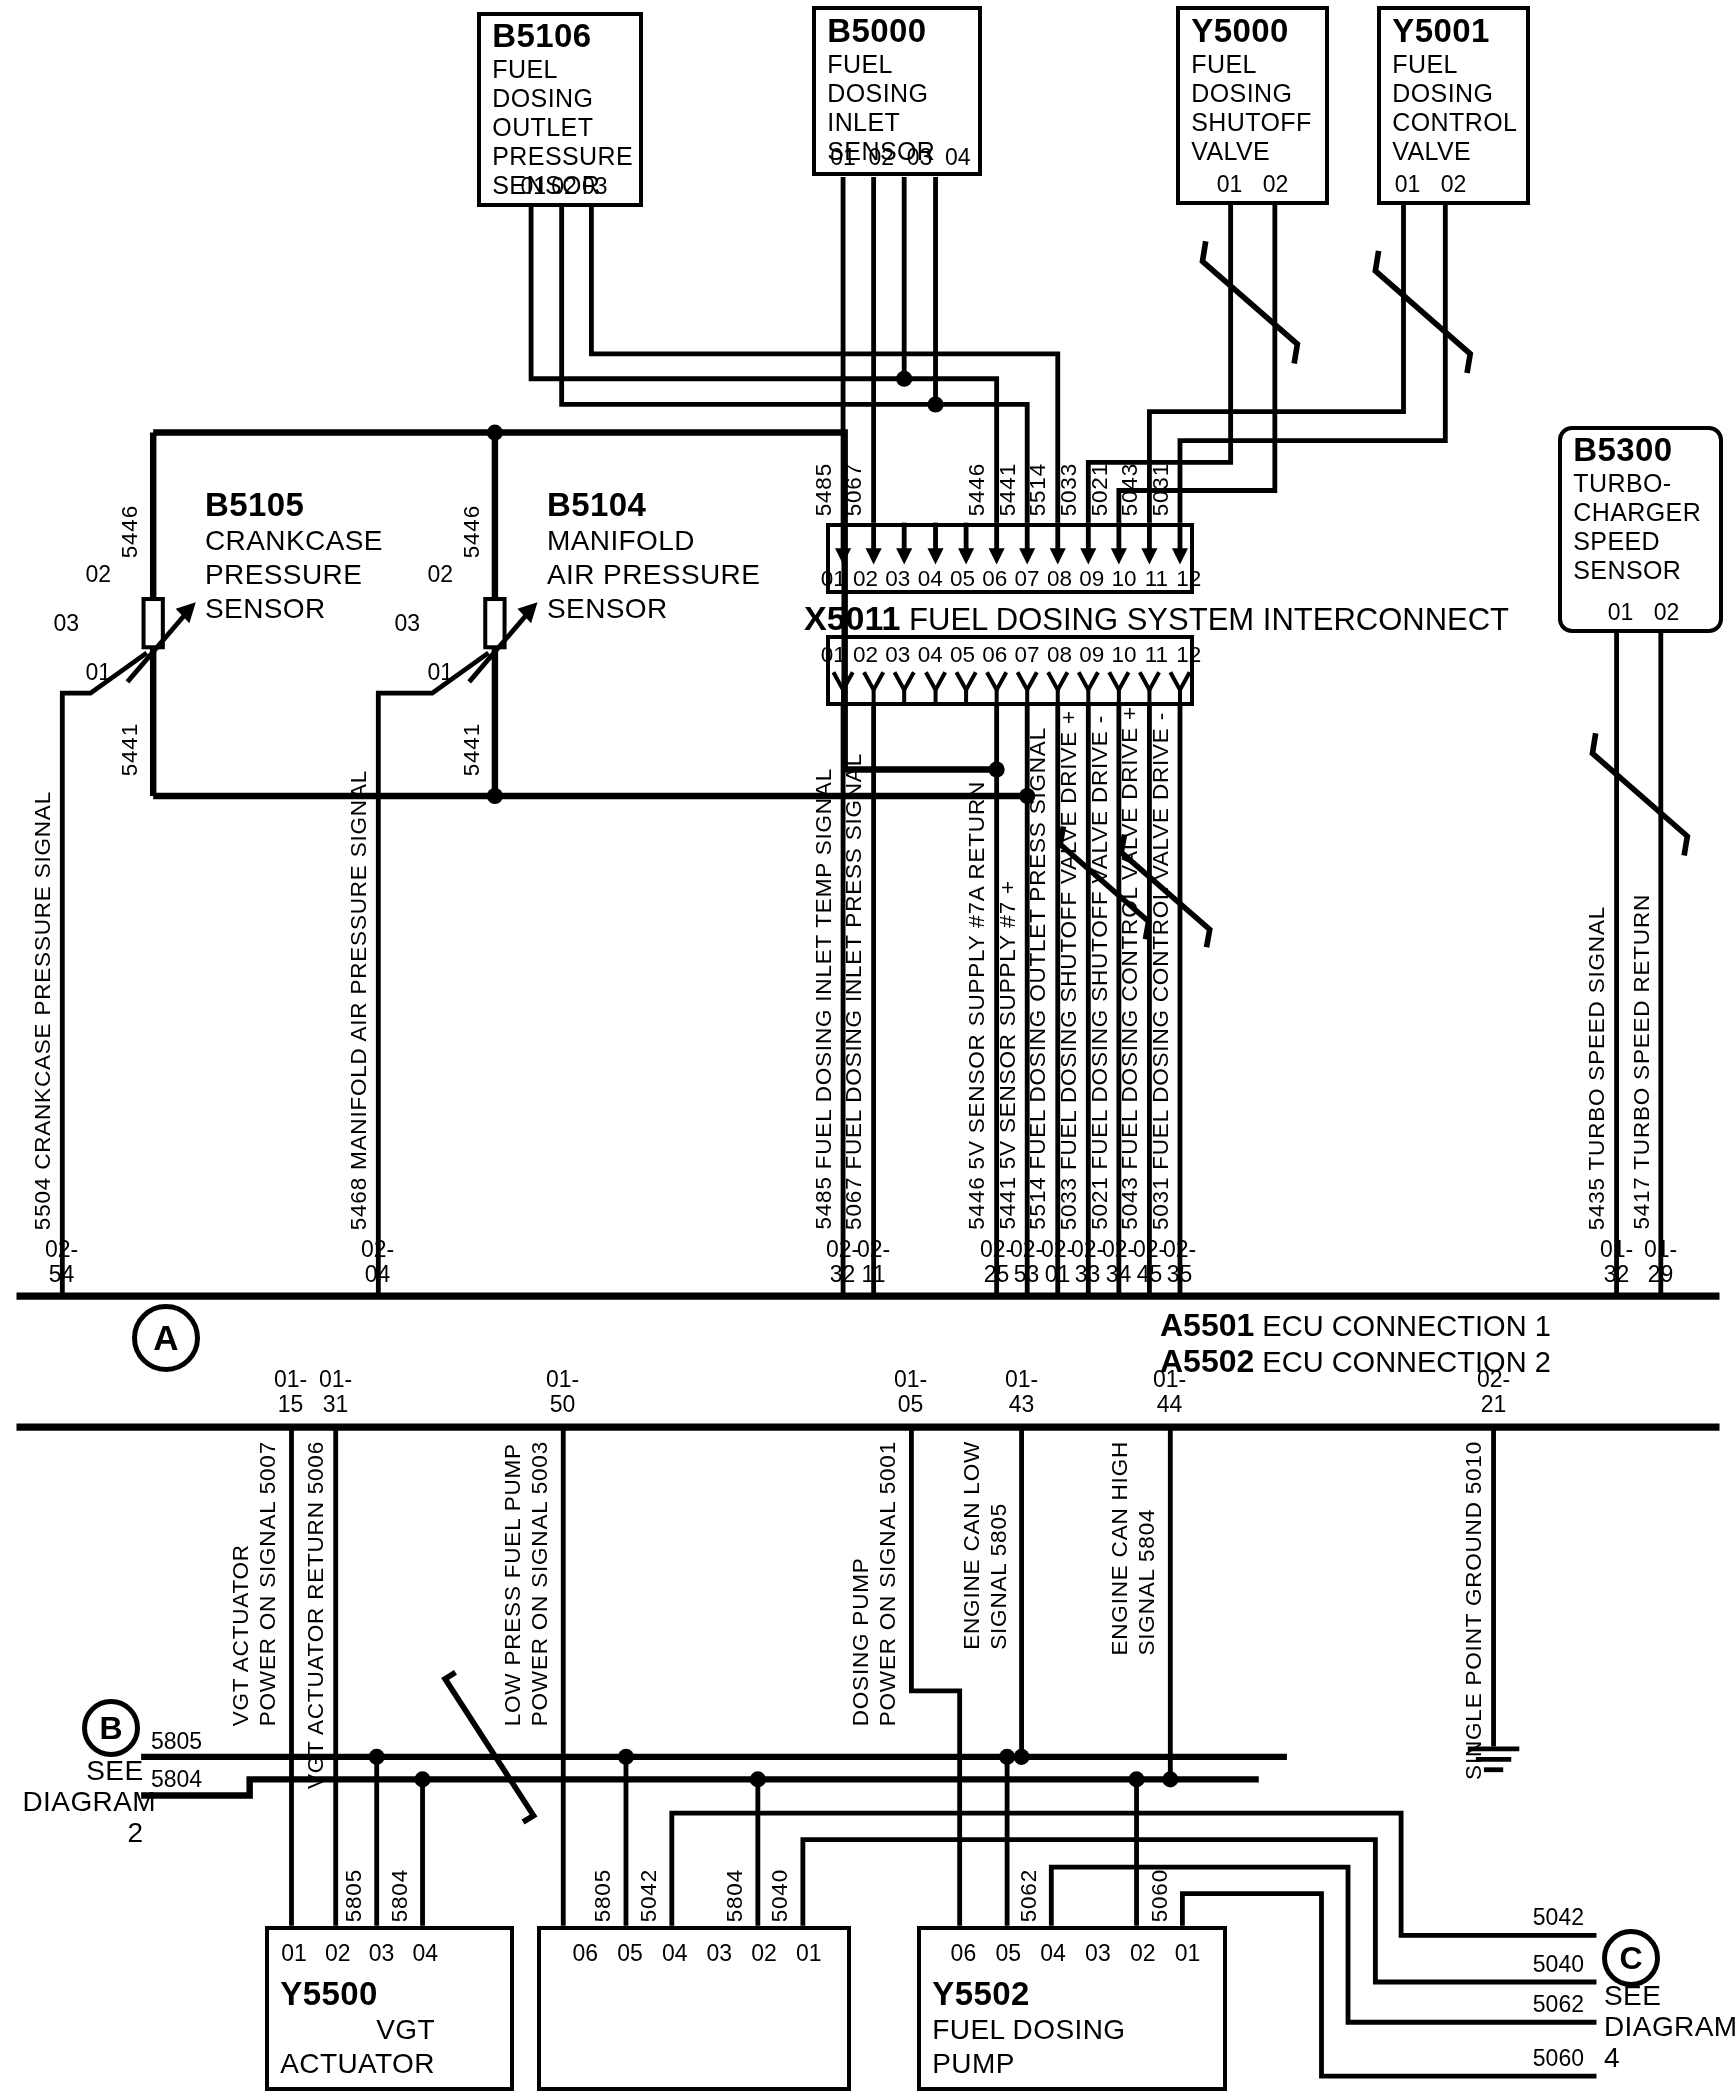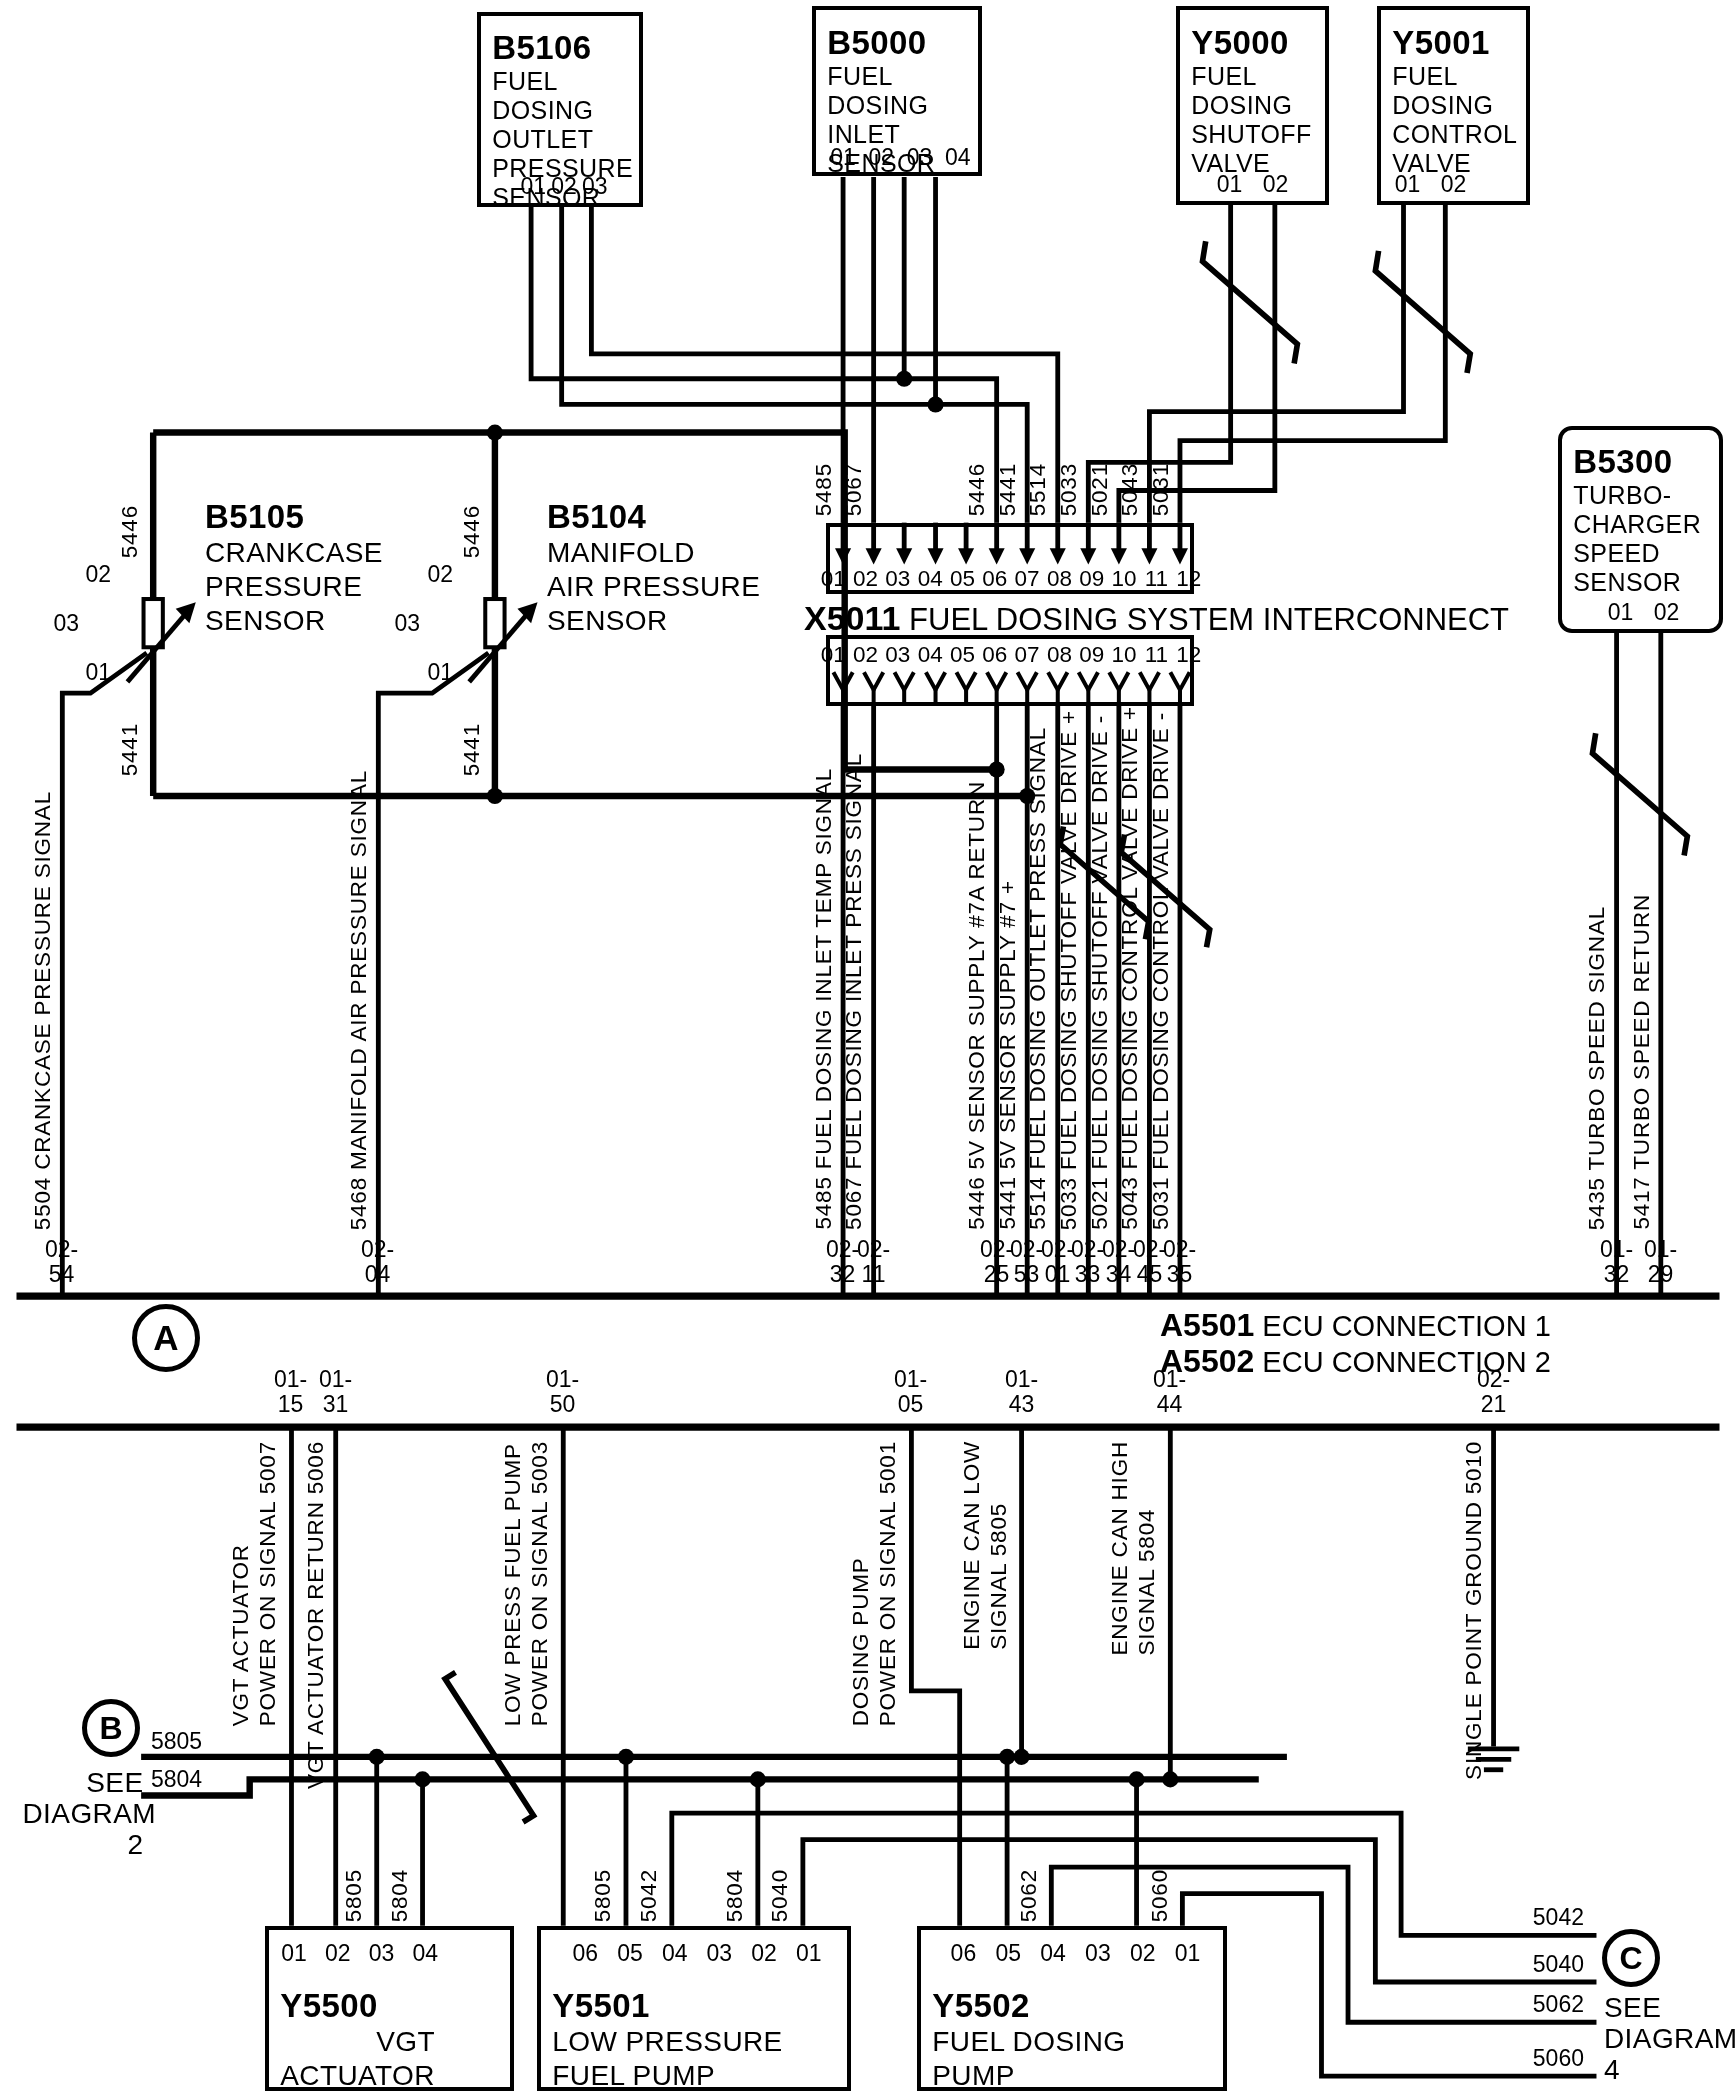--- a/index.html
+++ b/index.html
@@ -1,20 +1,20 @@
 <!DOCTYPE html>
 <html style="font-size:13px"><head>
 <meta charset="utf-8">
 <style>
   html,body{margin:0;padding:0;background:#fff;}
   .page{position:relative;width:1736px;height:2097px;background:#fff;overflow:hidden;
         font-family:"Liberation Sans",sans-serif;color:#000;}
   svg.wires{position:absolute;left:0;top:0;}
   .box{position:absolute;border:4.8px solid #000;box-sizing:border-box;background:transparent;}
-  .btxt{position:absolute;font-size:28px;line-height:34px;letter-spacing:0.4px;white-space:pre-line;margin-top:12px;}
+  .btxt{position:absolute;font-size:28px;line-height:34px;letter-spacing:0.4px;white-space:pre-line;}
   .btxt b, .code{font-weight:bold;font-size:33px;}
   .pinrow{position:absolute;display:flex;justify-content:space-between;}
   .pinrow span{display:inline-block;width:45px;text-align:center;font-size:23px;}
   .vtext{position:absolute;writing-mode:vertical-rl;transform:rotate(180deg);
          font-size:22.5px;line-height:26.5px;letter-spacing:0.8px;white-space:pre-line;}
   .hlabel{position:absolute;font-size:23px;white-space:nowrap;}
   .pin2{position:absolute;width:51px;text-align:center;font-size:23px;line-height:25px;white-space:pre-line;}
   .circle{position:absolute;border:5.6px solid #000;border-radius:50%;display:flex;
           align-items:center;justify-content:center;font-weight:bold;background:#fff;}
   .rt{text-align:right;}
@@ -436,22 +436,20 @@
 
 <div class="box" style="left:537px;top:1926px;width:314px;height:165px;">
   <div class="pinrow" style="left:22px;top:9.7px;width:268px;">
         <span>06</span>
         <span>05</span>
         <span>04</span>
         <span>03</span>
         <span>02</span>
         <span>01</span>
       </div>
-  <div class="btxt" style="left:11.3px;top:47px;"><b>Y5501</b><span style="display:block;">LOW PRESSURE
-FUEL PUMP</span></div>
 </div>
 
 <div class="box" style="left:917px;top:1926px;width:310px;height:165px;">
   <div class="pinrow" style="left:20px;top:9.7px;width:269px;">
         <span>06</span>
         <span>05</span>
         <span>04</span>
         <span>03</span>
         <span>02</span>
         <span>01</span>

